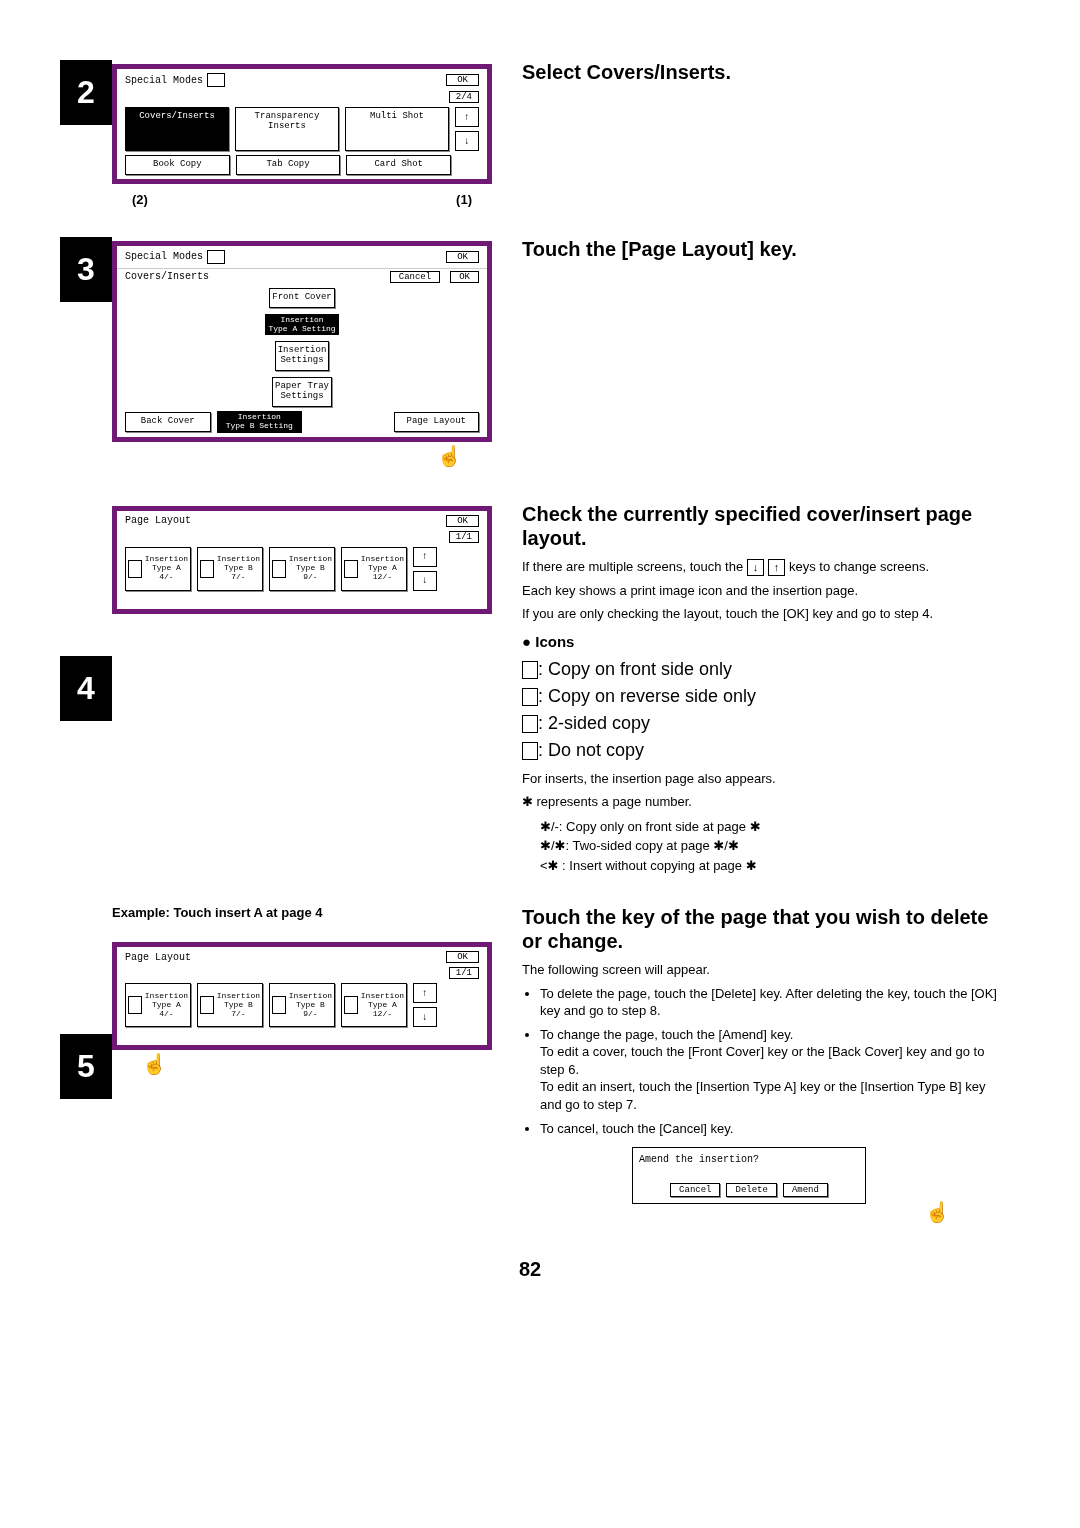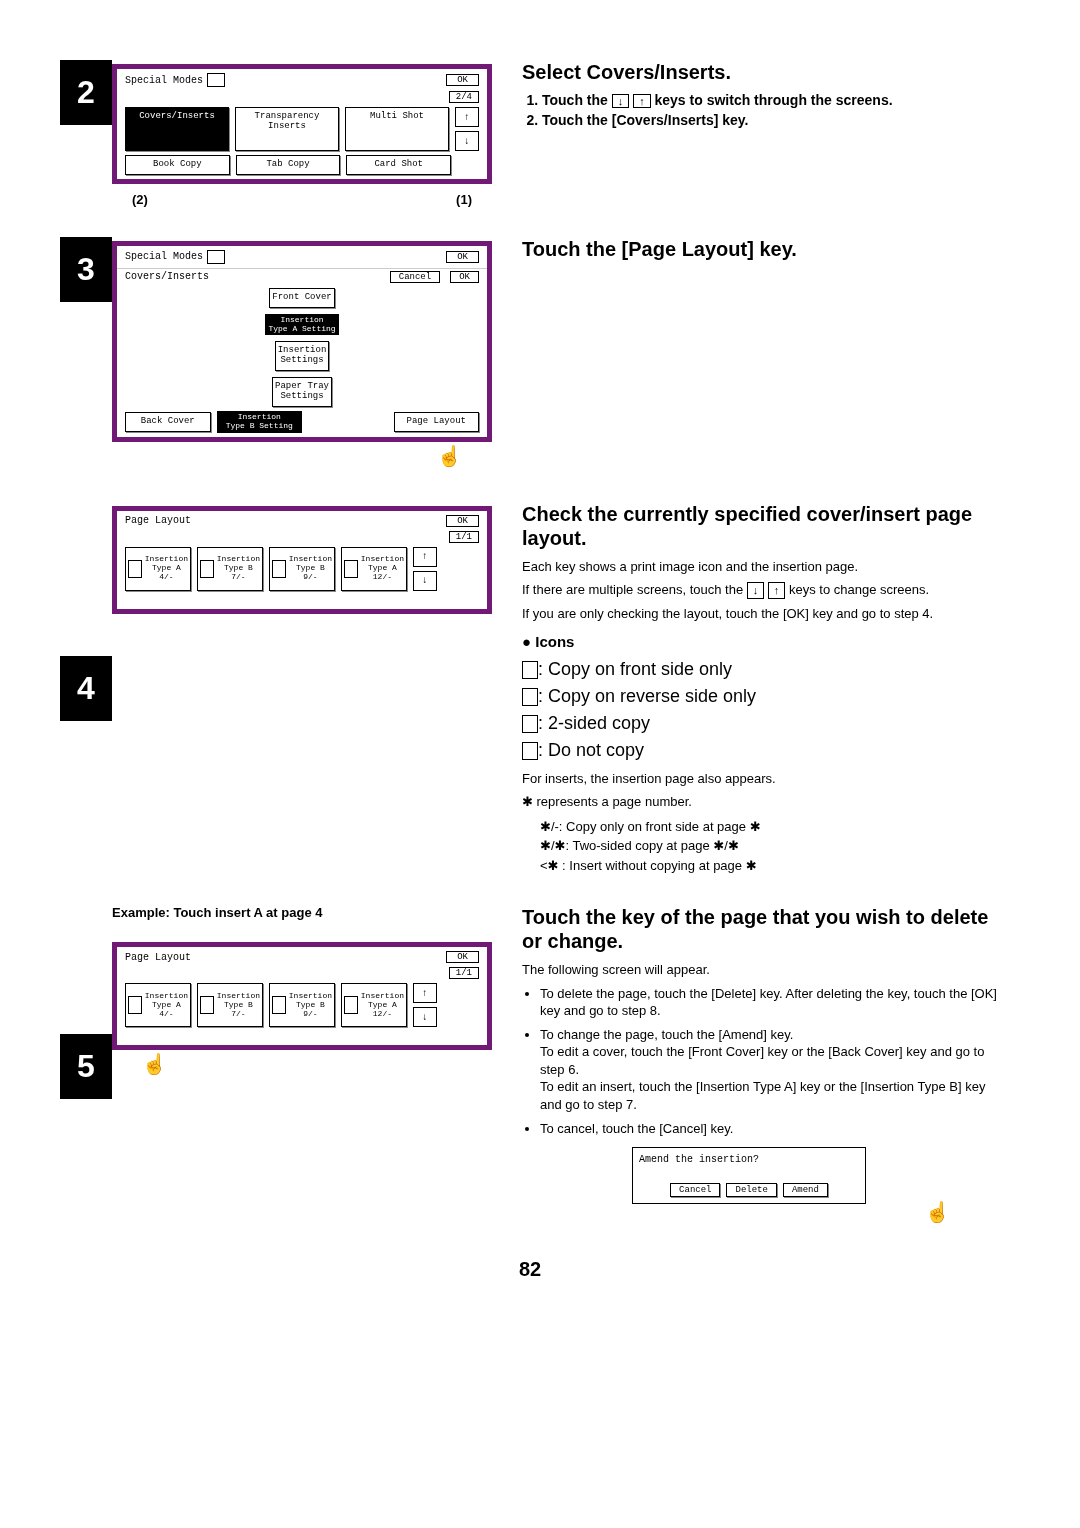--- a/index.html
+++ b/index.html
@@ -87,24 +87,20 @@
         <div style="width:22px;"></div>
       </div>
     </div>
     <div class="caplabel">
       <span>(2)</span>
       <span>(1)</span>
     </div>
   </div>
   <div class="txtcol">
     <div class="hdr">Select Covers/Inserts.</div>
-    <ol class="instr">
-      <li>Touch the <span class="keyicon">↓</span> <span class="keyicon">↑</span> keys to switch through the screens.</li>
-      <li>Touch the [Covers/Inserts] key.</li>
-    </ol>
   </div>
 </div>
 
 <div class="step-row">
   <div class="step-left">
         <div class="step-num">3</div>
       </div>
   <div class="figcol">
     <div class="screen">
       <div class="screen-title">
@@ -178,22 +174,22 @@
         <div class="arrowcol">
           <div class="arrowbtn">↑</div>
           <div class="arrowbtn">↓</div>
         </div>
       </div>
       <div style="height:14px;"></div>
     </div>
   </div>
   <div class="txtcol">
     <div class="hdr">Check the currently specified cover/insert page layout.</div>
+    <p class="body-p"><span>If there are multiple screens, touch the </span><span class="keyicon">↓</span> <span class="keyicon">↑</span><span> keys to change screens.</span></p>
     <p class="body-p">Each key shows a print image icon and the insertion page.</p>
-    <p class="body-p"><span>If there are multiple screens, touch the </span><span class="keyicon">↓</span> <span class="keyicon">↑</span><span> keys to change screens.</span></p>
     <p class="body-p">If you are only checking the layout, touch the [OK] key and go to step 4.</p>
     <div class="iconhdr">Icons</div>
     <ul class="iconlist">
       <li><span class="picon"></span><span>: Copy on front side only</span></li>
       <li><span class="picon"></span><span>: Copy on reverse side only</span></li>
       <li><span class="picon"></span><span>: 2-sided copy</span></li>
       <li><span class="picon"></span><span>: Do not copy</span></li>
     </ul>
     <p class="body-p">For inserts, the insertion page also appears.</p>
     <p class="body-p"><span class="star">✱</span><span> represents a page number.</span></p>

